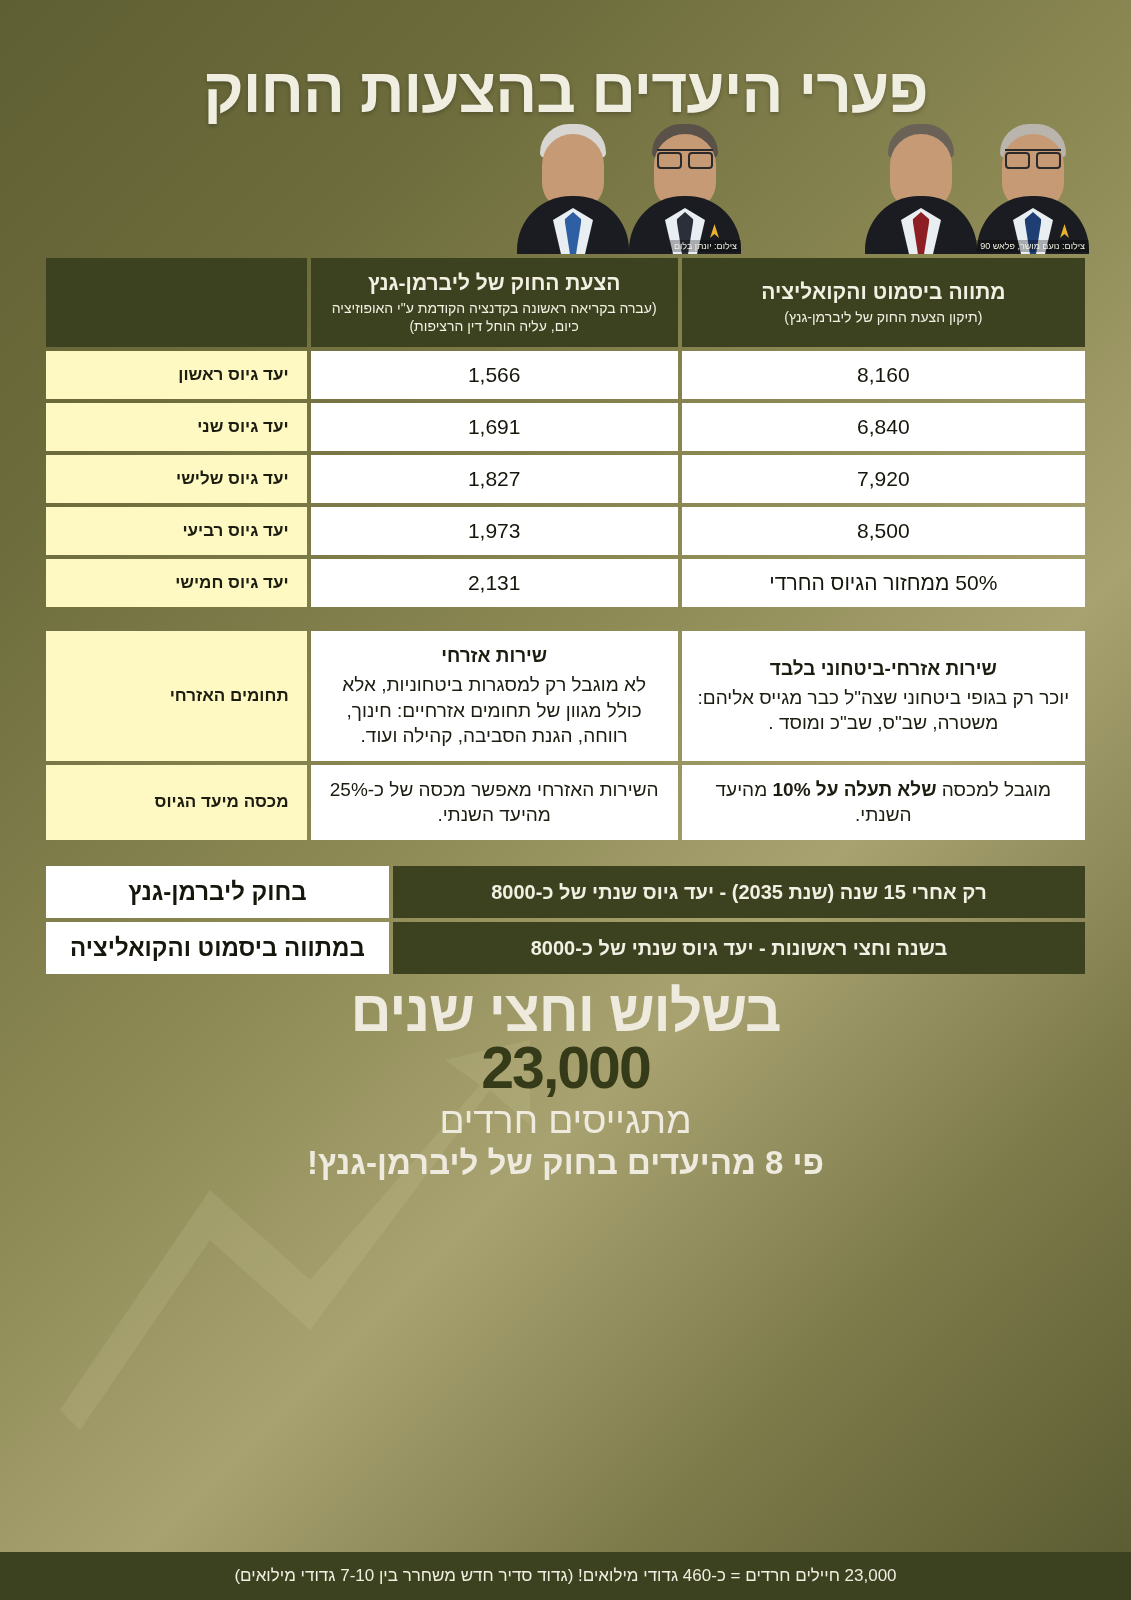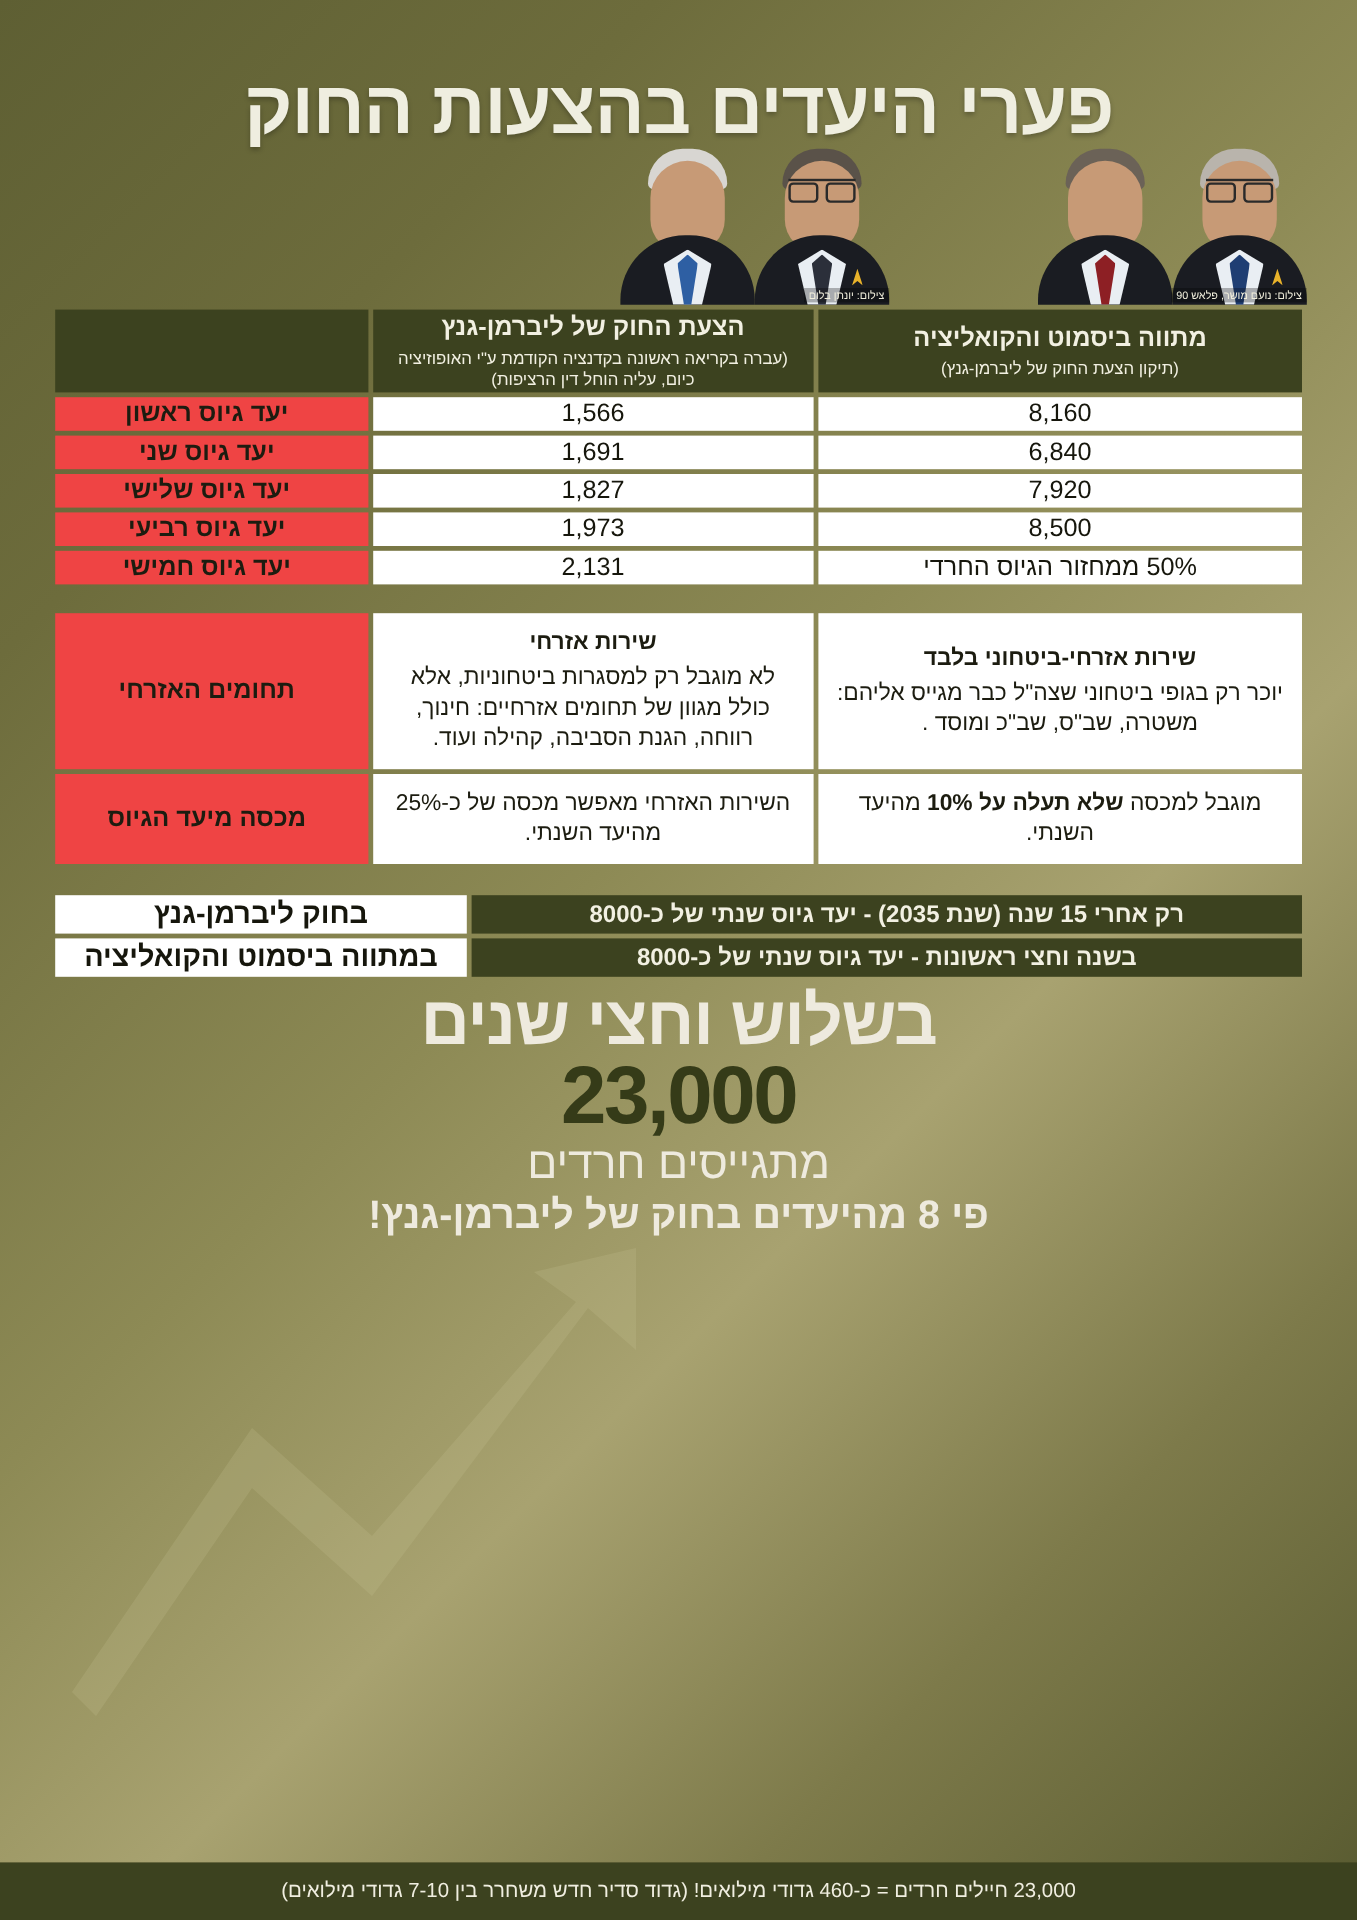--- a/index.html
+++ b/index.html
@@ -149,21 +149,21 @@
     margin: 0 42px;
   }
   table {
     width: 100%;
     border-collapse: separate;
     border-spacing: 4px;
     table-layout: fixed;
   }
   td, th {
     vertical-align: middle;
-    padding: 2px 10px;
+    padding: 12px 10px;
     text-align: center;
   }
   .hdr {
     background: #3c421f;
     color: #f2f0e2;
     font-size: 21px;
     font-weight: bold;
     line-height: 1.25;
   }
   .hdr .sub {
@@ -175,24 +175,24 @@
   }
   .hdr.blank {
     background: #3c421f;
   }
   .cell {
     background: #ffffff;
     font-size: 21px;
     color: #16160c;
   }
   .rowlabel {
-    background: #ef4444;
-    font-size: 21px;
-    font-weight: bold;
-    text-align: center;
+    background: #fef9c3;
+    font-size: 17px;
+    font-weight: bold;
+    text-align: right;
     padding-right: 18px;
   }
   .col-a { width: 390px; }
   .col-b { width: 355px; }
   .col-c { width: 252px; }
   .block-cell {
     background: #ffffff;
     font-size: 19px;
     line-height: 1.35;
     padding: 12px 14px;
@@ -228,21 +228,21 @@
     position: relative;
     z-index: 2;
   }
   .bigstat .line1 {
     font-size: 57px;
     font-weight: bold;
     color: #eeeade;
     letter-spacing: -1px;
   }
   .bigstat .line2 {
-    font-size: 68px;
+    font-size: 59px;
     font-weight: bold;
     color: #353b18;
     line-height: 0.98;
     margin-top: -4px;
     letter-spacing: -2px;
   }
   .bigstat .line3 {
     font-size: 37px;
     color: #eeeade;
     margin-top: 2px;

